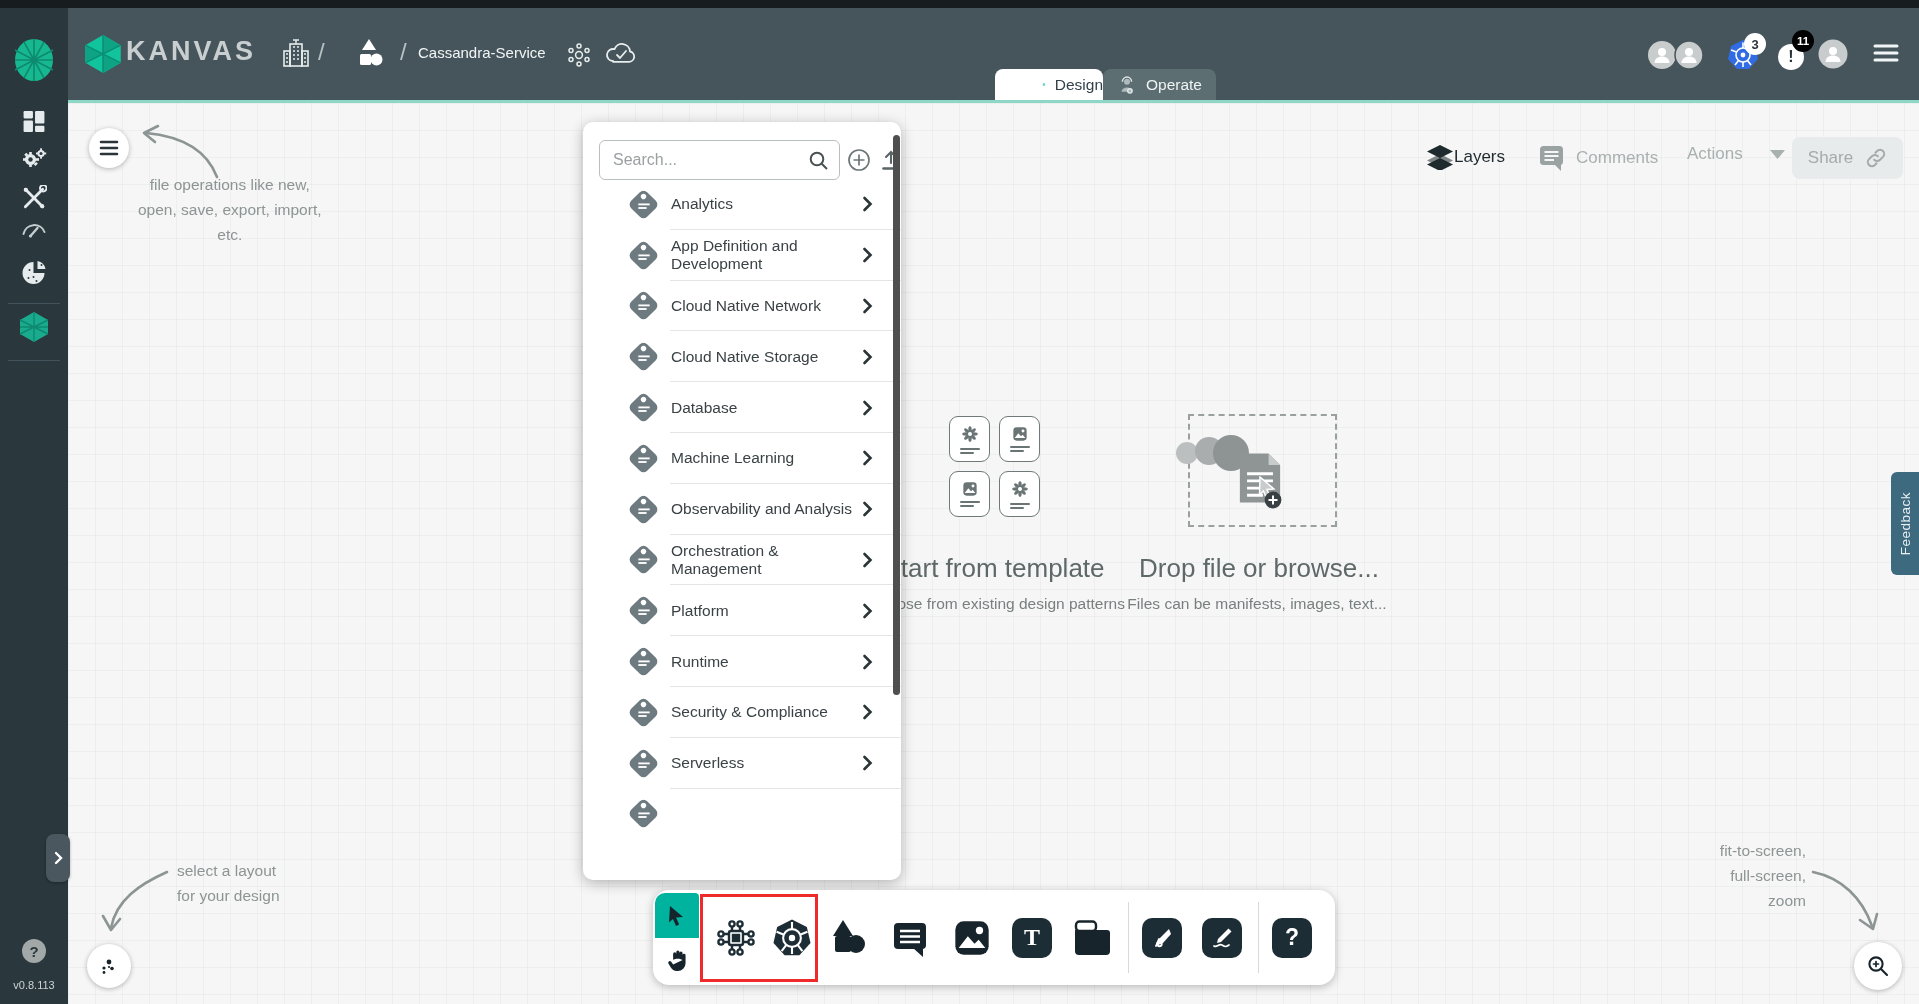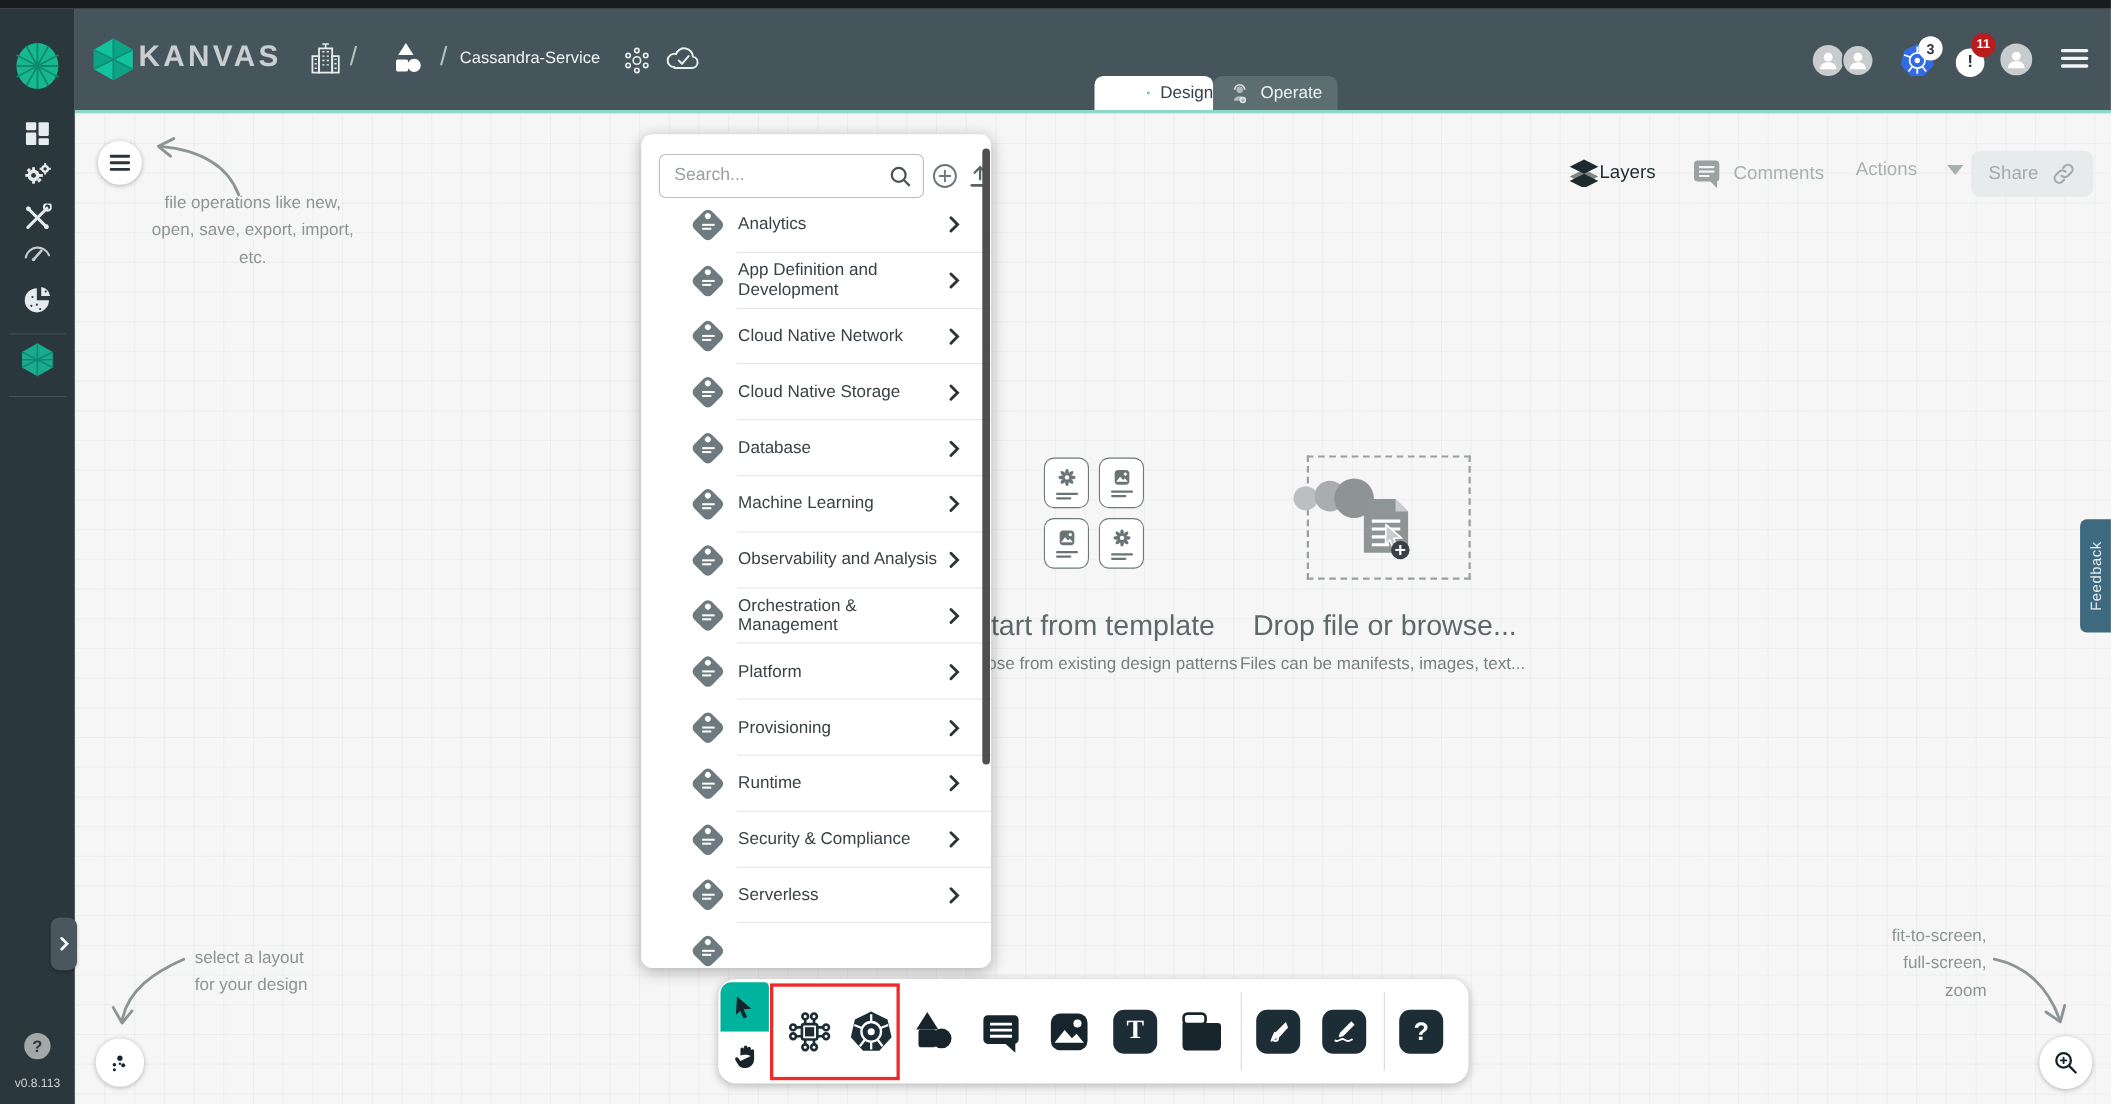--- a/index.html
+++ b/index.html
@@ -323,21 +323,21 @@
     <polygon points="17,2 29,8 32,21 23,31 11,31 2,21 5,8" fill="#326CE5"></polygon>
     <g stroke="#fff" stroke-width="1.6" fill="none">
       <circle cx="17" cy="17" r="7"></circle>
       <path d="M17 10 V4.5 M17 24 V29 M10.5 14 L5 12 M23.5 14 L29 12 M12.5 22.5 L9 27 M21.5 22.5 L25 27"></path>
     </g>
     <circle cx="17" cy="17" r="2.4" fill="#fff"></circle>
   </svg>
 </div>
 <div class="badge" style="left:1744px; top:33px; width:22px; height:22px; background:#fff; color:#2c3538; font-size:13px; z-index:27">3</div>
 <div class="abs" style="left:1778px; top:44px; width:26px; height:26px; border-radius:50%; background:#fff; display:flex; align-items:center; justify-content:center; z-index:26; color:#2c3538; font-weight:bold; font-size:16px;">!</div>
-<div class="badge" style="left:1792px; top:30px; width:22px; height:22px; background:#b91c1c; color:#fff; font-size:11.5px; z-index:27">11</div>
+<div class="badge" style="left:1792px; top:30px; width:22px; height:22px; background:#000000; color:#fff; font-size:11.5px; z-index:27">11</div>
 <div class="abs" style="left:1818px; top:39px; z-index:26">
   <svg width="30" height="30" viewBox="0 0 30 30">
     <circle cx="15" cy="15" r="14.5" fill="#c9cccc"></circle>
     <g transform="translate(3,3)">
         <use href="#sym-person" width="24" height="24"></use>
       </g>
   </svg>
 </div>
 <div class="abs" style="left:1873px; top:43px; z-index:26">
   <svg width="26" height="20" viewBox="0 0 26 20" stroke="#f2f5f5" stroke-width="3" stroke-linecap="round">
@@ -560,29 +560,20 @@
       <span class="cat-label">Orchestration &amp; Management</span>
       <svg width="15" height="18" viewBox="0 0 14 18" fill="none" stroke="#2b3538" stroke-width="2.6" stroke-linecap="round">
           <polyline points="4,3 10,9 4,15"></polyline>
         </svg>
     </li>
     <li class="cat-item">
       <svg width="37" height="37" viewBox="0 0 36 36">
           <use href="#sym-tag"></use>
         </svg>
       <span class="cat-label">Platform</span>
-      <svg width="15" height="18" viewBox="0 0 14 18" fill="none" stroke="#2b3538" stroke-width="2.6" stroke-linecap="round">
-          <polyline points="4,3 10,9 4,15"></polyline>
-        </svg>
-    </li>
-    <li class="cat-item">
-      <svg width="37" height="37" viewBox="0 0 36 36">
-          <use href="#sym-tag"></use>
-        </svg>
-      <span class="cat-label">Provisioning</span>
       <svg width="15" height="18" viewBox="0 0 14 18" fill="none" stroke="#2b3538" stroke-width="2.6" stroke-linecap="round">
           <polyline points="4,3 10,9 4,15"></polyline>
         </svg>
     </li>
     <li class="cat-item">
       <svg width="37" height="37" viewBox="0 0 36 36">
           <use href="#sym-tag"></use>
         </svg>
       <span class="cat-label">Runtime</span>
       <svg width="15" height="18" viewBox="0 0 14 18" fill="none" stroke="#2b3538" stroke-width="2.6" stroke-linecap="round">

